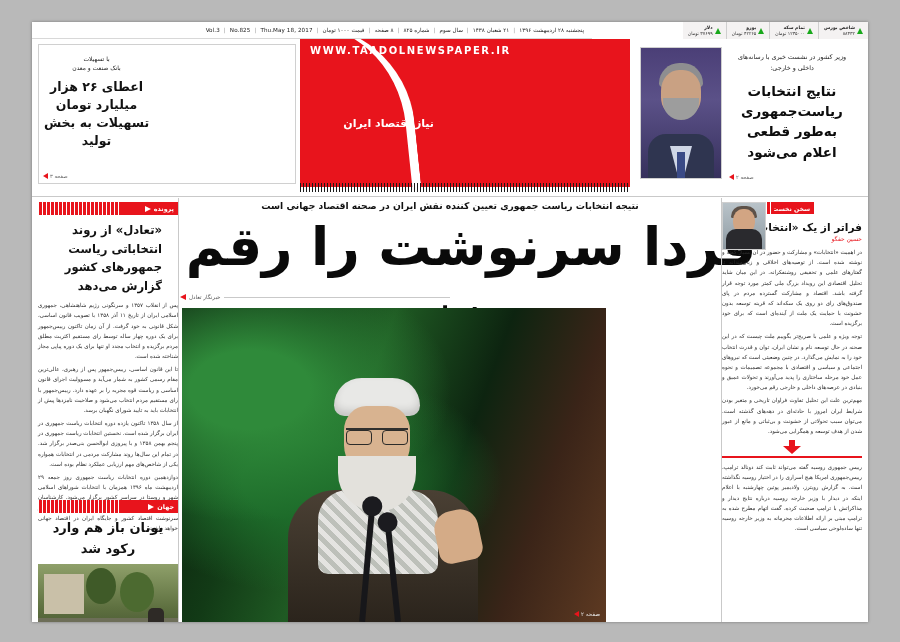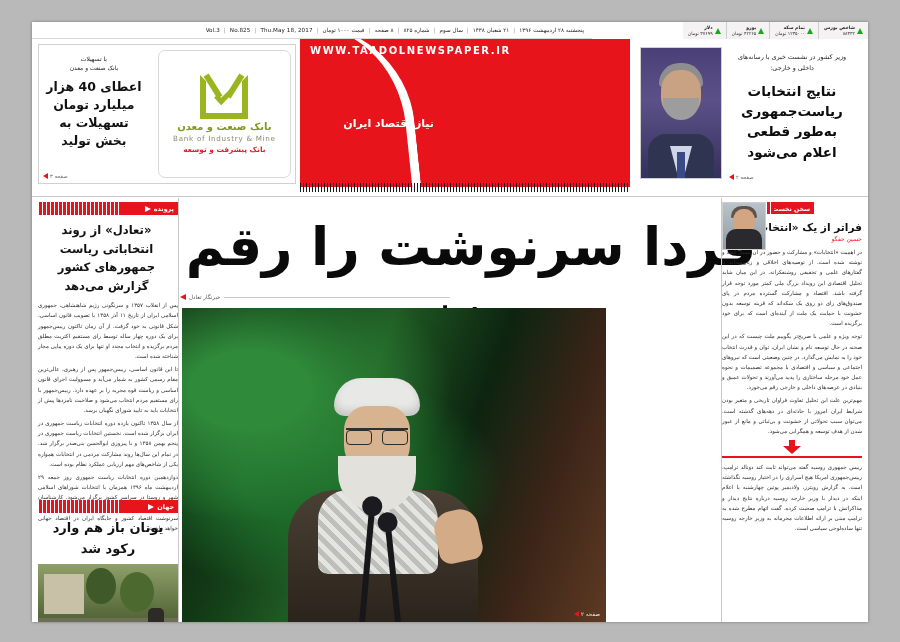--- a/index.html
+++ b/index.html
@@ -245,21 +245,21 @@
     border-top: 3.4px solid transparent;
     border-bottom: 3.4px solid transparent;
     border-left: 6px solid #fff;
   }
   .sec-tag .teeth {
     position: absolute; left: 0; top: 0; bottom: 0; width: 84px;
     background: repeating-linear-gradient(to right, #ffffff 0 1.5px, #e8141c 1.5px 4px);
   }
   .lcol-head {
     font-size: 11.6px; font-weight: bold; line-height: 1.6;
-    color: #111; margin: 6px 3px 5px 0; text-align: center;
+    color: #111; margin: 6px 16px 5px 0; text-align: right;
   }
   .body-text {
     font-size: 5.5px; line-height: 1.85; color: #2c2c2c;
     text-align: justify; text-align-last: right;
   }
   .body-text p { margin-bottom: 3px; }
 
   
   .world-box { position: absolute; left: 6px; top: 478px; width: 140px; }
   .world-head {
@@ -500,33 +500,25 @@
         <span class="tick-name" style="display:block">دلار</span>
         <span class="tick-val" style="display:block">۳۷۶۹۹ تومان</span>
       </span>
     </div>
   </div>
 
   <div class="ad-box">
     <div class="ad-text">
       <div class="ad-kicker" style="white-space:pre-line">با تسهیلات
 بانک صنعت و معدن</div>
-      <div class="ad-head">اعطای 40 هزار میلیارد تومان تسهیلات به بخش تولید</div>
+      <div class="ad-head">اعطای ۲۶ هزار میلیارد تومان تسهیلات به بخش تولید</div>
       <div class="page-ref">
         <span class="lbl">صفحه ۳</span>
         <span class="tri"></span>
       </div>
-    </div>
-    <div class="bank-logo">
-      <div class="bank-mark">
-        <span class="bank-chev"></span>
-      </div>
-      <div class="bank-fa">بانک صنعت و معدن</div>
-      <div class="bank-en">Bank of Industry &amp; Mine</div>
-      <div class="bank-slogan">بانک پیشرفت و توسعه</div>
     </div>
   </div>
 
   <div class="masthead">
     <div class="swoosh"></div>
     <div class="site-url">WWW.TAADOLNEWSPAPER.IR</div>
     <div class="logo-sub">نیاز اقتصاد ایران</div>
   </div>
   <div class="rule-strip"></div>
 
@@ -542,20 +534,21 @@
     <div class="tn-photo">
       <span class="hair"></span>
       <span class="head"></span>
       <span class="beard"></span>
       <span class="body"></span>
       <span class="shirt"></span>
       <span class="tie"></span>
     </div>
   </div>
 
+  <div class="lead-kicker">نتیجه انتخابات ریاست جمهوری تعیین کننده نقش ایران در صحنه اقتصاد جهانی است</div>
   <div class="lead-head">فردا سرنوشت را رقم می‌زنیم</div>
   <div class="lead-byline">
     <span class="line"></span>
     <span class="name">خبرنگار تعادل</span>
     <span class="tri"></span>
   </div>
 
   <div class="vrule" style="left:146px; top:176px; height:424px;"></div>
   <div class="vrule" style="right:146px; top:176px; height:424px;"></div>
   <div class="hrule" style="left:0; right:0; top:174px;"></div>

